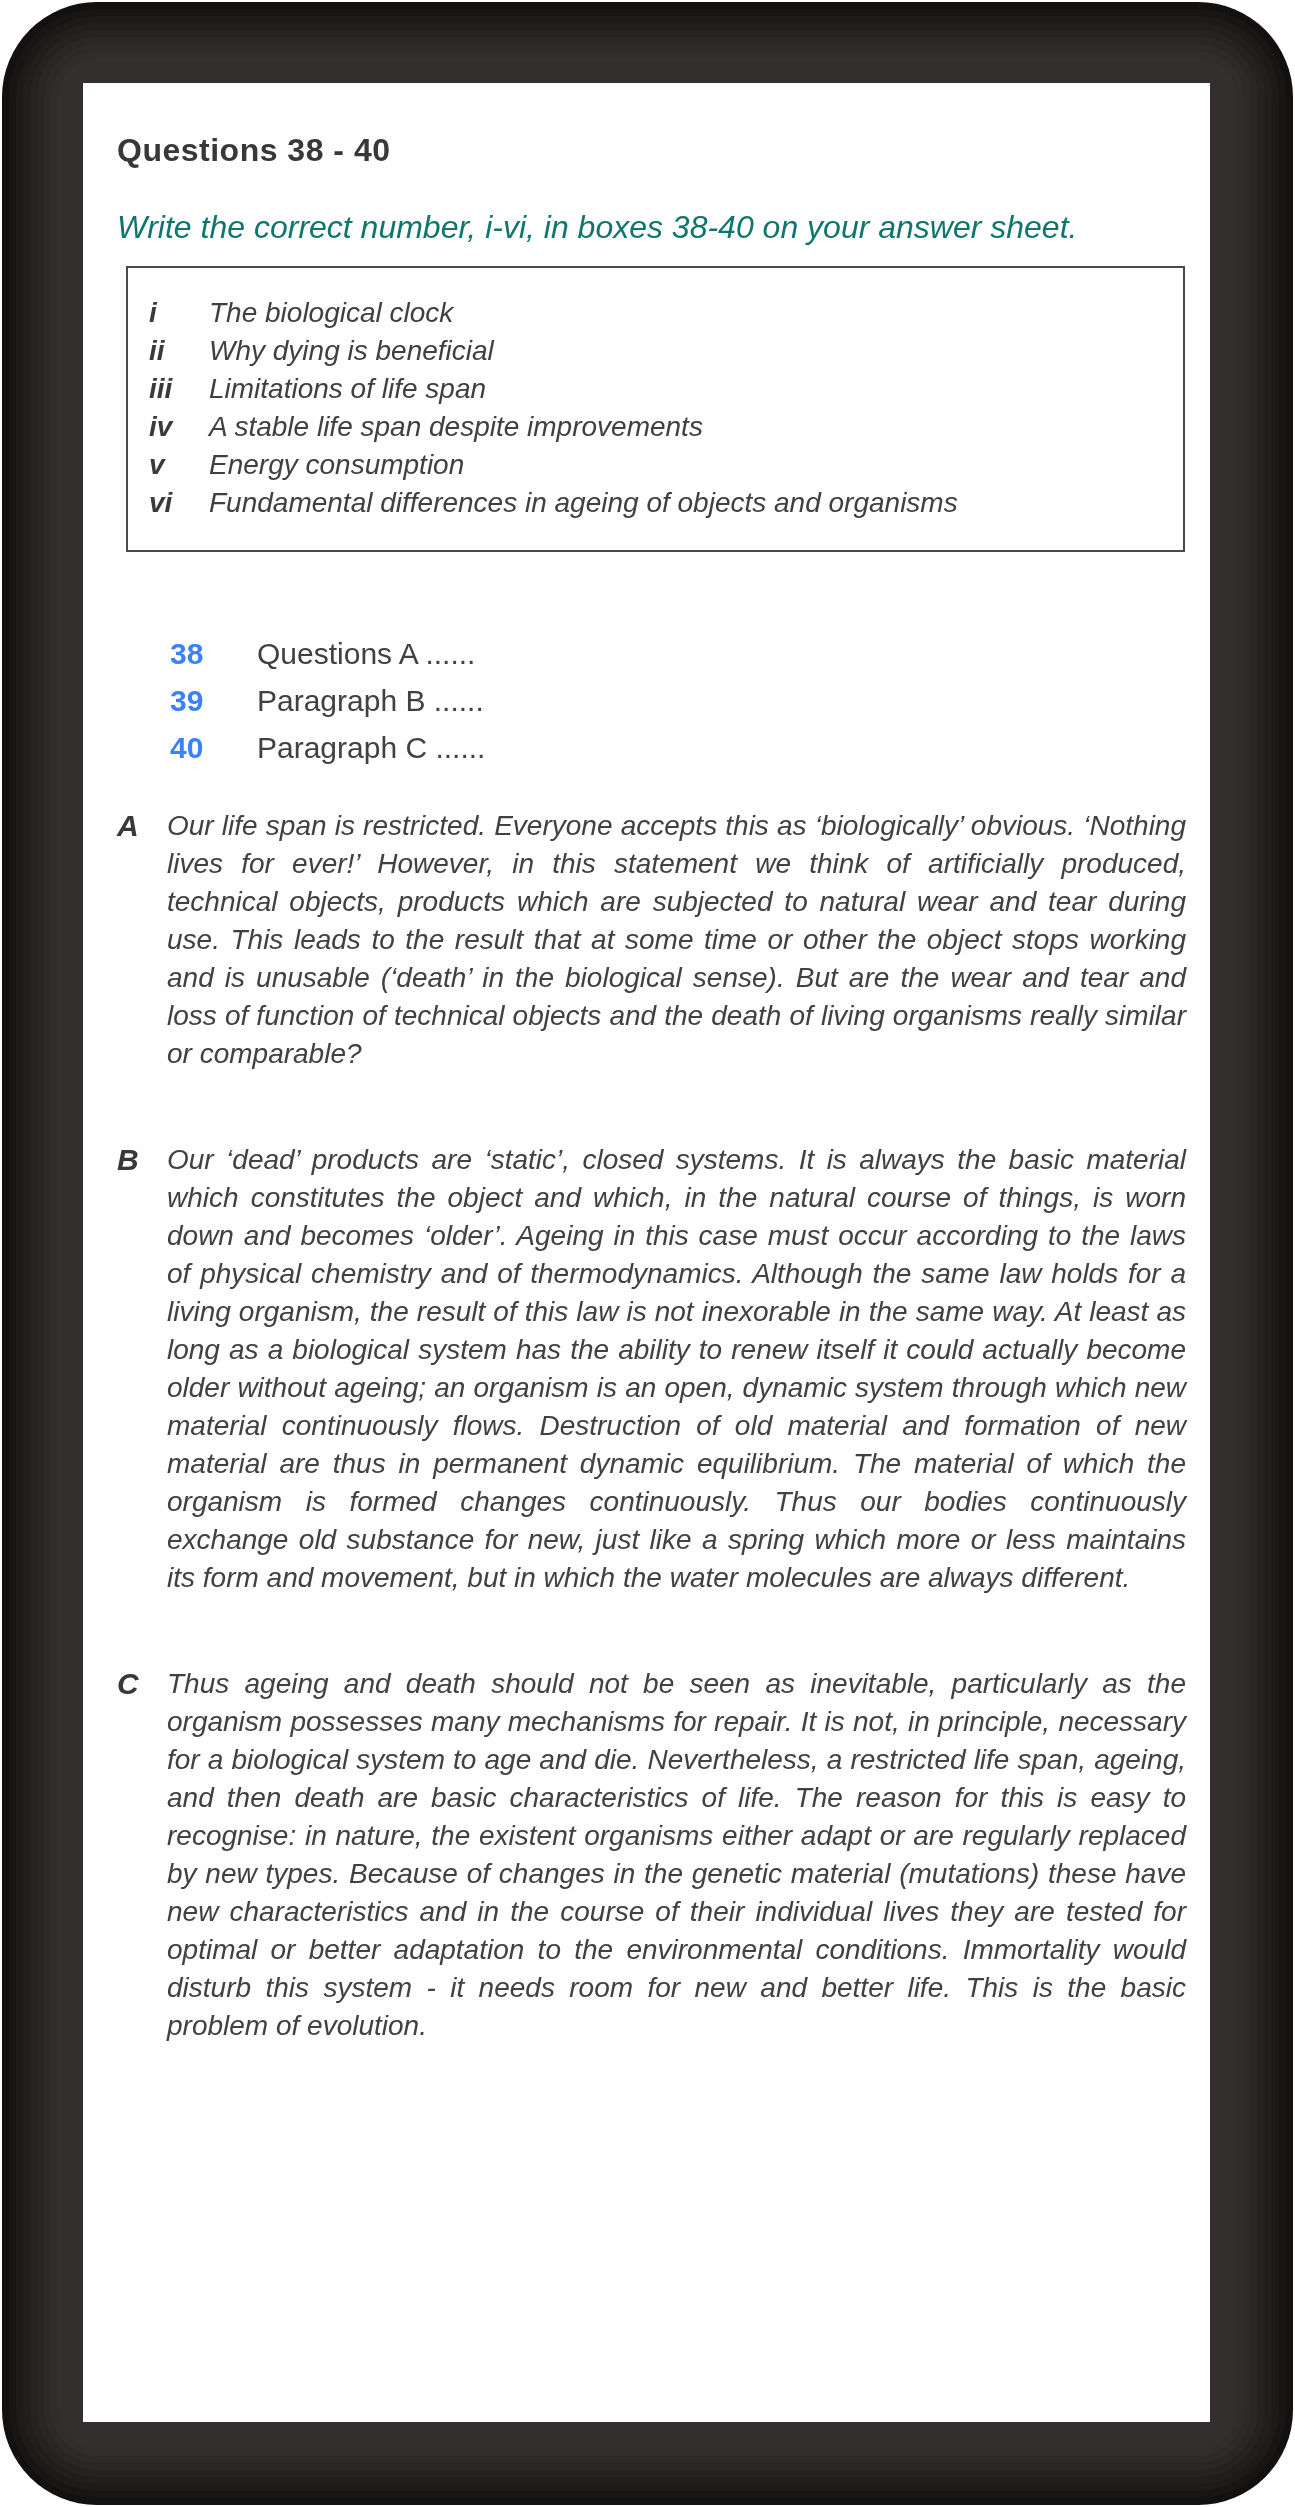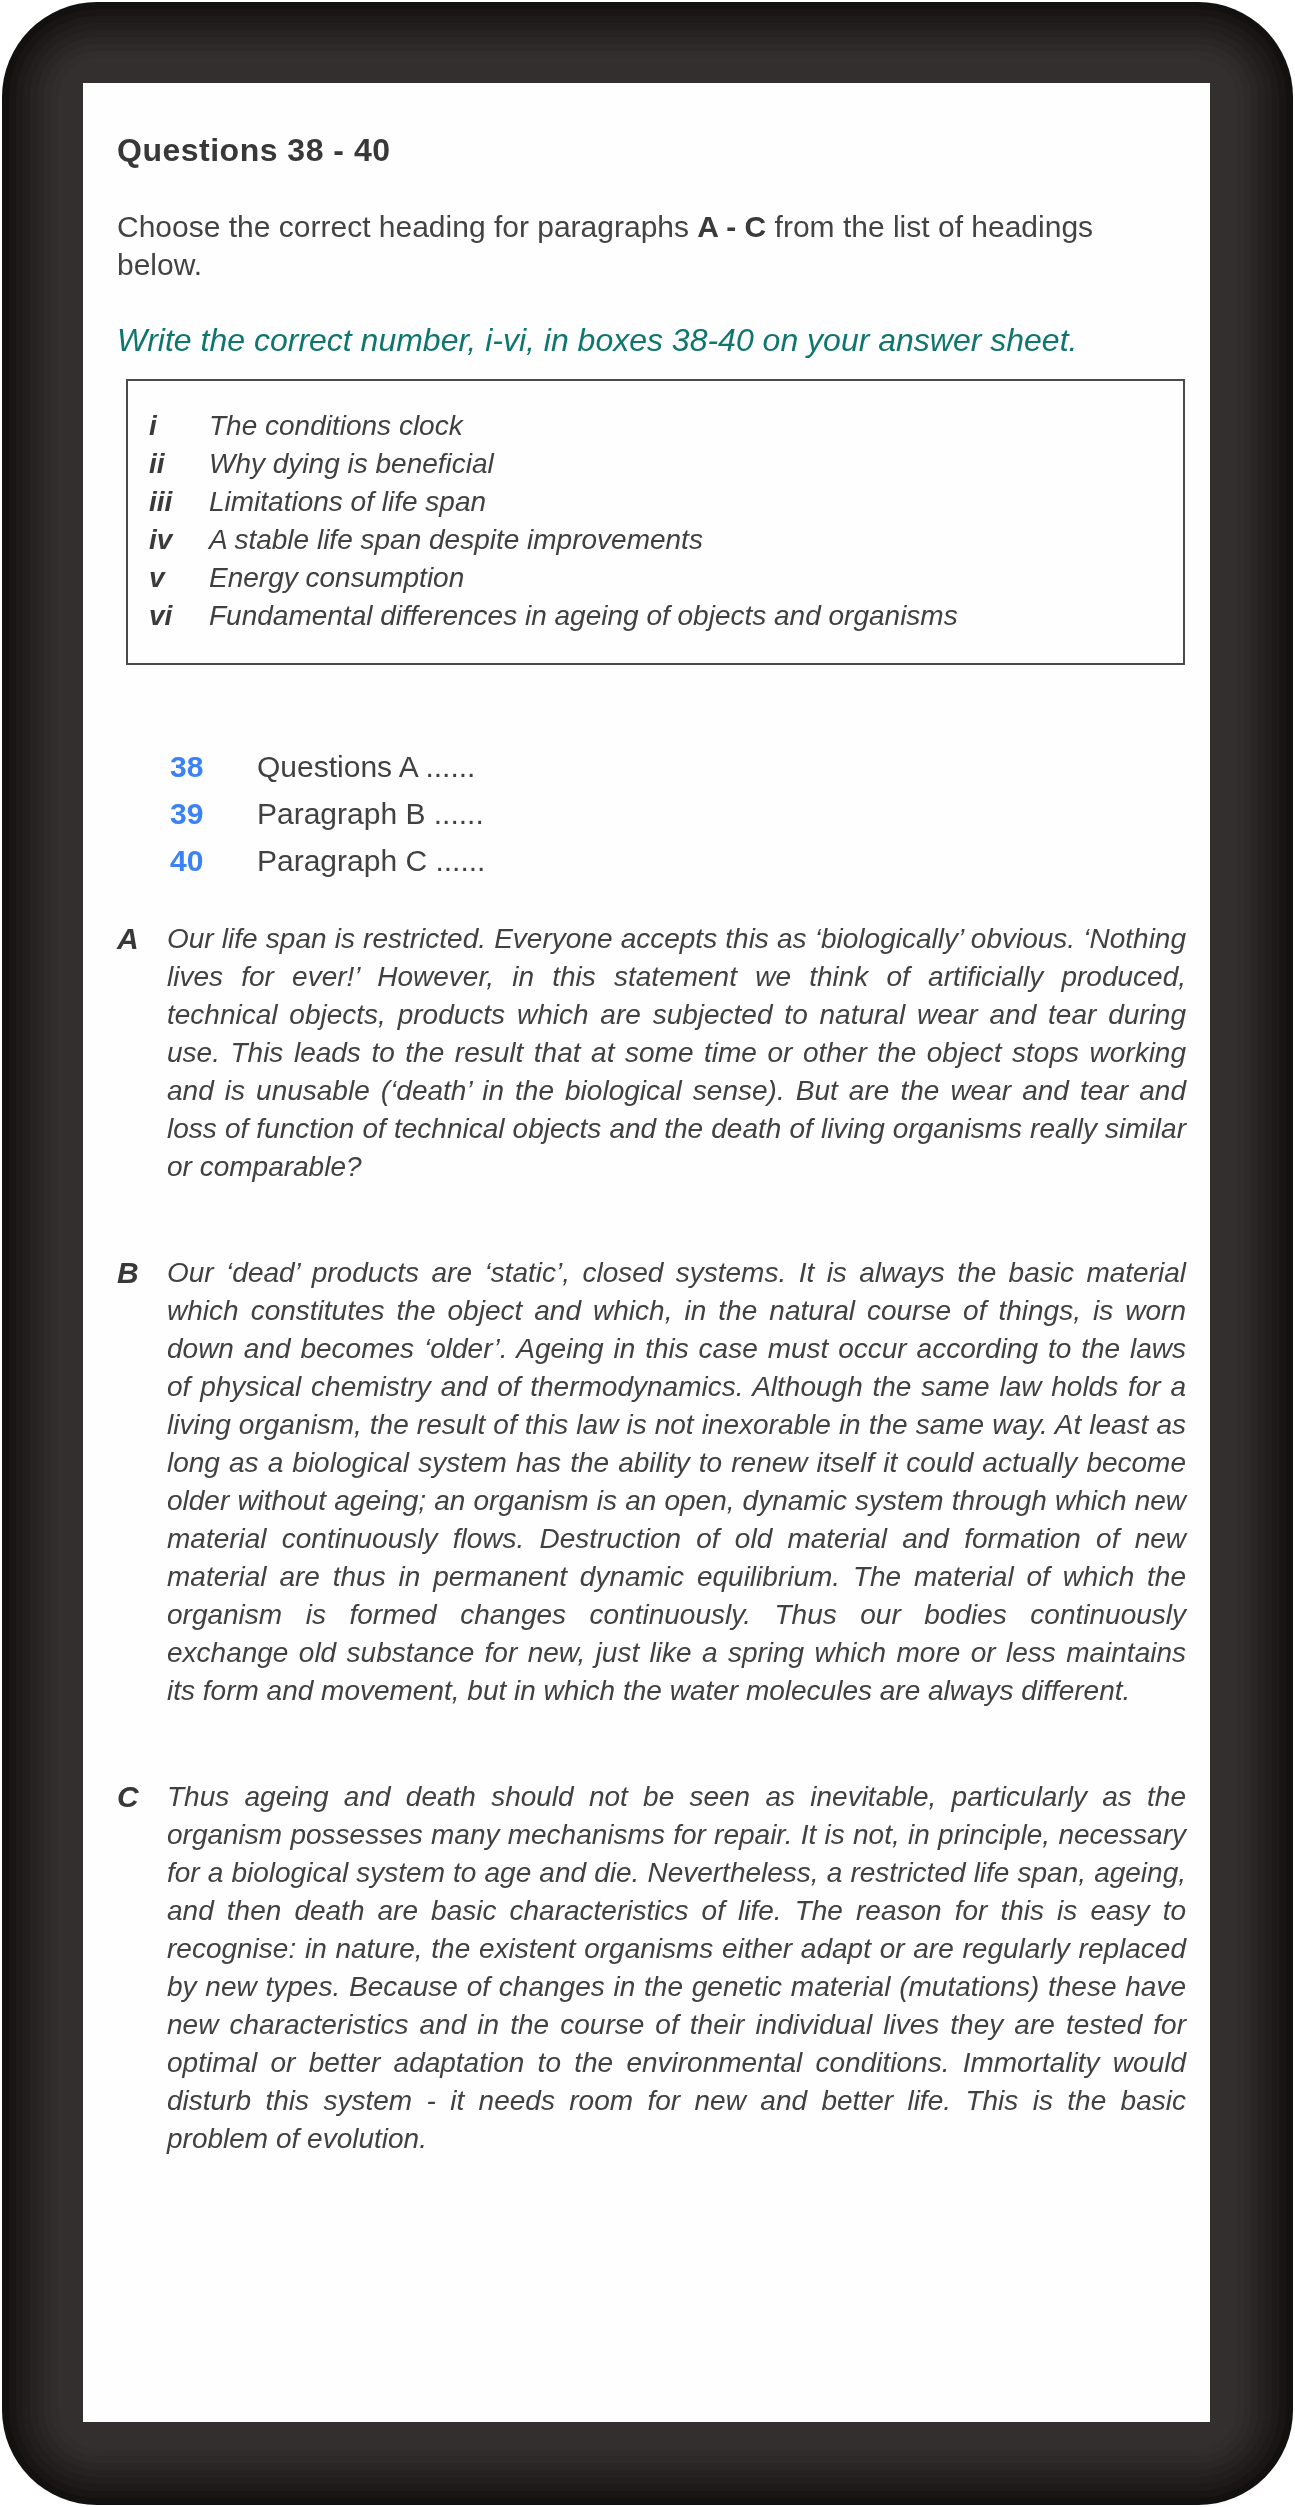--- a/index.html
+++ b/index.html
@@ -59,28 +59,27 @@
     <div class="frame-r5">
      <div class="frame-r6">
       <div class="frame-r7">
        <div class="frame-r8">
         <div class="frame-interior">
 
          <div class="page">
 
            <div class="title">Questions 38 - 40</div>
 
-           <div class="intro"><span>Choose the correct heading for paragraphs </span><b>A - C</b><span> from the list of headings below.</span></div>
 
            <div class="instruction">Write the correct number, i-vi, in boxes 38-40 on your answer sheet.</div>
 
            <div class="headings-box">
              <div class="heading-row">
                <span class="heading-numeral">i</span>
-               <span class="heading-text">The conditions clock</span>
+               <span class="heading-text">The biological clock</span>
              </div>
              <div class="heading-row">
                <span class="heading-numeral">ii</span>
                <span class="heading-text">Why dying is beneficial</span>
              </div>
              <div class="heading-row">
                <span class="heading-numeral">iii</span>
                <span class="heading-text">Limitations of life span</span>
              </div>
              <div class="heading-row">

